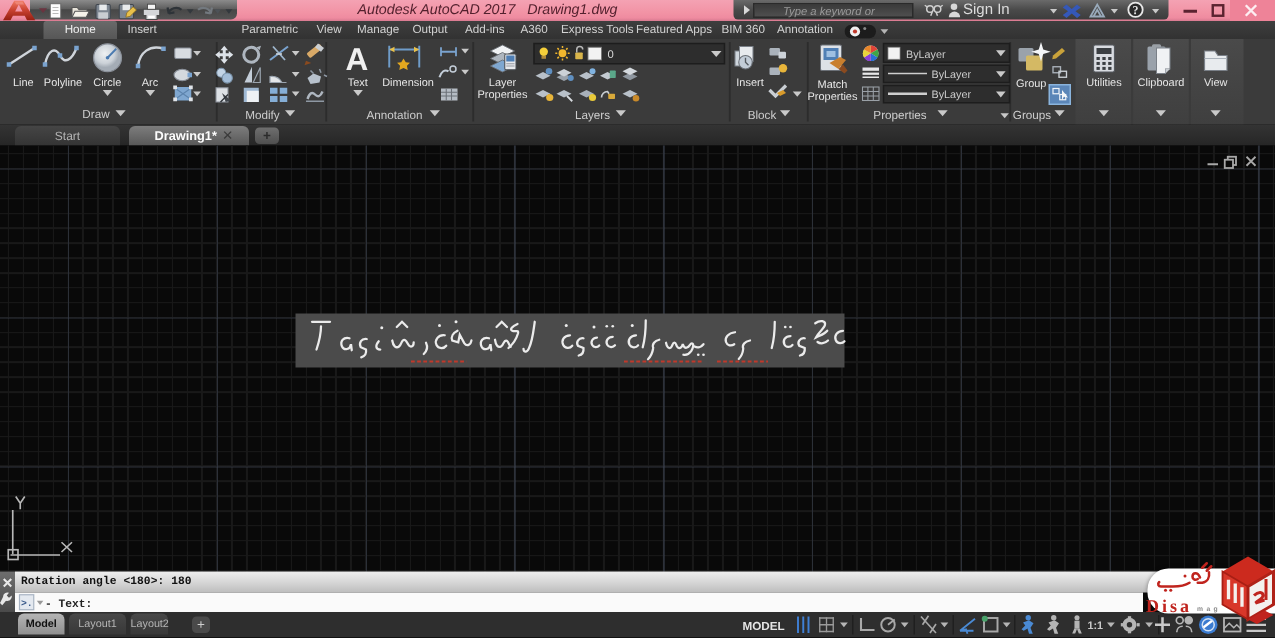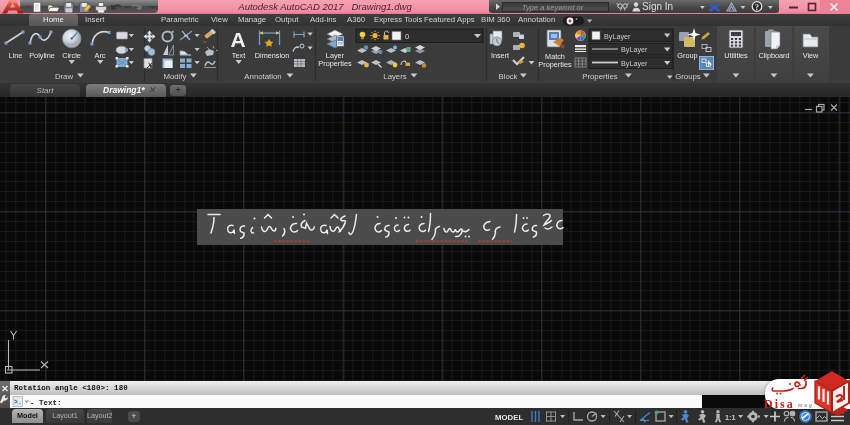--- a/index.html
+++ b/index.html
@@ -21,40 +21,40 @@
   #searchbox { left:13px; top:1.5px; width:107px; height:10px; background:linear-gradient(#3a3a3a,#4f4f4f);
     border:1px solid #2a2a2a; color:#9a9a9a; font-style:italic; font-size:7.5px; line-height:9px; padding-left:19px;}
   #signin { left:153px; top:0; width:40px; height:13px; color:#dcdcdc; font-size:10px; line-height:13px; }
   
   #menurow { left:0; top:14px; width:850px; height:12px; background:linear-gradient(#3e3e3e,#323232); color:#d2d2d2; font-size:7.8px; }
   .mi { position:absolute; top:0; height:12px; line-height:12.5px; }
   #hometab { left:29px; top:0; width:49px; height:19px; background:linear-gradient(#6a6a6a,#4b4b4b); border-radius:2px 2px 0 0; text-align:center; color:#f0f0f0;}
   
   #ribbon { left:0; top:26px; width:850px; height:57px; background:#3b3b3b; }
   
-  #filetabs { left:0; top:83px; width:850px; height:14px; background:linear-gradient(#343434,#262626);font-style:italic; }
+  #filetabs { left:0; top:83px; width:850px; height:14px; background:linear-gradient(#343434,#262626); }
   #starttab { left:10px; top:1px; width:70px; height:13px; background:linear-gradient(#454545,#343434); border-radius:4px 4px 0 0; color:#b5b5b5; font-size:8px; text-align:center; line-height:13px; }
   #dwgtab { left:86px; top:1px; width:80px; height:13px; background:linear-gradient(#7d7d7d,#585858); border-radius:4px 4px 0 0; color:#fdfdfd; font-size:8.5px; font-weight:bold; text-align:left; padding-left:17px; line-height:13px; }
   #plustab { left:170px; top:2px; width:16px; height:11px; background:linear-gradient(#6f6f6f,#4f4f4f); border-radius:3px; color:#2b2b2b; font-size:9px; font-weight:bold; text-align:center; line-height:11px; }
   
   #canvas { left:0; top:97px; width:850px; height:284px;
     background-color:#090909;
     background-image:
       repeating-linear-gradient(to right, rgba(64,72,88,.52) 0 1px, transparent 1px 99.2px),
       repeating-linear-gradient(to bottom, rgba(64,72,88,.52) 0 1px, transparent 1px 99.2px),
       repeating-linear-gradient(to right, #191919 0 1px, transparent 1px 9.92px),
       repeating-linear-gradient(to bottom, #191919 0 1px, transparent 1px 9.92px);
     background-position: 45.3px 0, 0 15.4px, 5.3px 0, 0 5.1px;
   }
   #seltext { left:197px; top:112px; width:366px; height:36px; background:#4b4b4b; }
   
   #cmdleft { left:0; top:381px; width:10px; height:27px; background:linear-gradient(#6e6e6e,#4a4a4a); }
   #cmdhist { left:10px; top:381px; width:840px; height:14px; background:linear-gradient(#eeeeee,#d2d2d2 60%,#bdbdbd); color:#111;
     font-family:"Liberation Mono",monospace; font-size:7.5px; font-weight:bold; line-height:14.5px; padding-left:4px; letter-spacing:0.05px; }
-  #cmdin { left:10px; top:395px; width:692px; height:13px; background:#fafafa; color:#222;
+  #cmdin { left:10px; top:395px; width:752px; height:13px; background:#fafafa; color:#222;
     font-family:"Liberation Mono",monospace; font-size:8.5px; font-weight:bold; line-height:13px; }
   
   #botbar { left:0; top:408px; width:850px; height:17px; background:#2e2e2e; }
   .ltab { position:absolute; top:1px; height:14px; font-size:7.2px; line-height:14px; text-align:center; border-radius:4px 4px 0 0; }
   #modeltab { left:12px; width:31px; background:linear-gradient(#b5b5b5,#8f8f8f); color:#111; font-weight:bold; }
   #lay1 { left:46px; width:38px; background:linear-gradient(#484848,#383838); color:#b5b5b5; }
   #lay2 { left:87px; width:25px; background:linear-gradient(#484848,#383838); color:#b5b5b5; }
   #layplus { left:128px; top:3px; width:12px; height:11px; background:#4a4a4a; border-radius:3px; color:#cfcfcf; font-size:9px; line-height:11px; text-align:center; }
   
   #logobox { left:765px; top:379px; width:85px; height:30px; background:#fff; border-radius:14px 0 0 14px; box-shadow:0 0 3px rgba(0,0,0,.4); }

